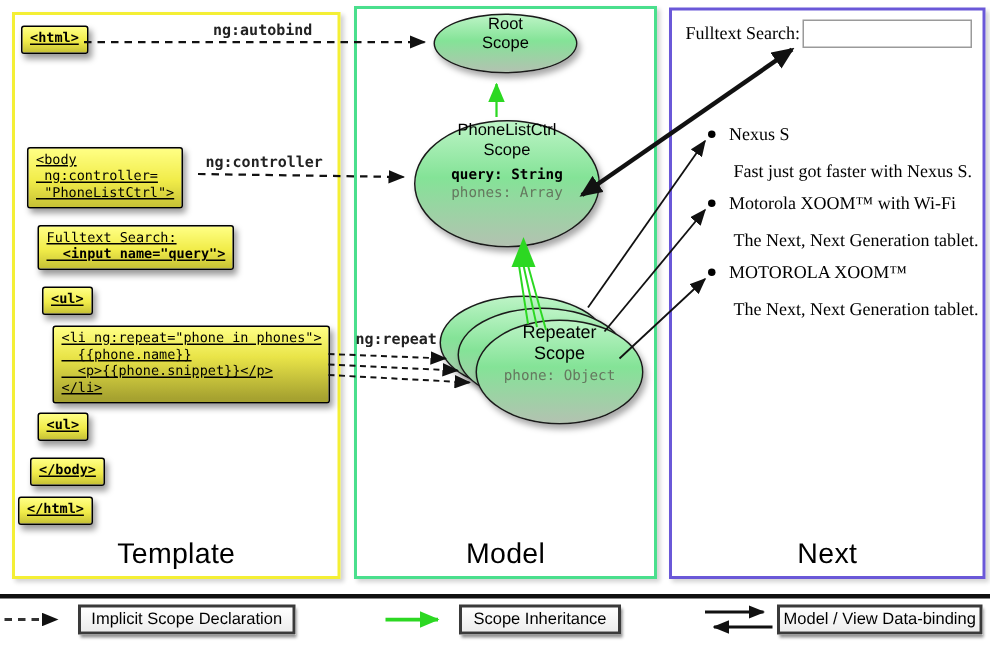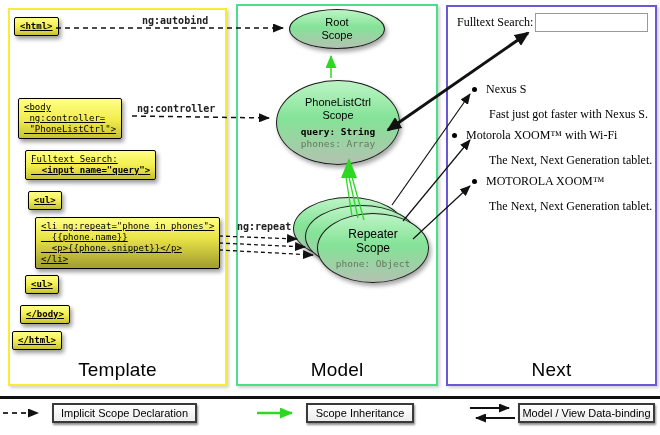--- a/index.html
+++ b/index.html
@@ -26,21 +26,21 @@
   .codebox .b { font-weight:bold; }
 
   
   .arrow-label { position:absolute; font-family:"DejaVu Sans Mono","Liberation Mono",monospace;
                  font-size:10px; font-weight:bold; color:#222; }
 
   
   .ellipse { position:absolute; border:1.5px solid #1a1a1a; border-radius:50%;
              background:linear-gradient(#bdf4c6 0%, #84e397 45%, #b3c2b1 100%);
              box-shadow:2px 3px 4px rgba(0,0,0,.35);
-             display:flex; flex-direction:column; align-items:center; justify-content:center;
+             display:flex; flex-direction:column; align-items:center; justify-content:flex-start;
              text-align:center; }
   .etitle { font-size:11px; line-height:13px; white-space:pre; color:#000; }
   .etitle.big { font-size:12px; line-height:14px; }
   .eprop { font-family:"DejaVu Sans Mono","Liberation Mono",monospace; font-size:9.5px; line-height:12px; }
   .prop-strong { font-weight:bold; color:#000; }
   .prop-gray { color:#65785f; }
 
   
   .view-text { position:absolute; font-family:"Liberation Serif", serif; font-size:12px; color:#000; white-space:nowrap; }
   .view-item { display:flex; align-items:center; }
@@ -113,21 +113,21 @@
 
   <div class="view-text" style="left:457px; top:15px;">Fulltext Search:</div>
   <input class="search-input" value="" style="">
 
   <div class="view-text view-item" style="left:472px; top:82px;">
     <span class="dot"></span>
     <span>Nexus S</span>
   </div>
   <div class="view-text" style="left:489px; top:107px;">Fast just got faster with Nexus S.</div>
 
-  <div class="view-text view-item" style="left:452px; top:128px;align-items:center;">
+  <div class="view-text view-item" style="left:472px; top:128px;align-items:center;">
     <span class="dot"></span>
     <span>Motorola XOOM™ with Wi-Fi</span>
   </div>
   <div class="view-text" style="left:489px; top:153px;">The Next, Next Generation tablet.</div>
 
   <div class="view-text view-item" style="left:472px; top:174px;">
     <span class="dot"></span>
     <span>MOTOROLA XOOM™</span>
   </div>
   <div class="view-text" style="left:489px; top:199px;">The Next, Next Generation tablet.</div>

